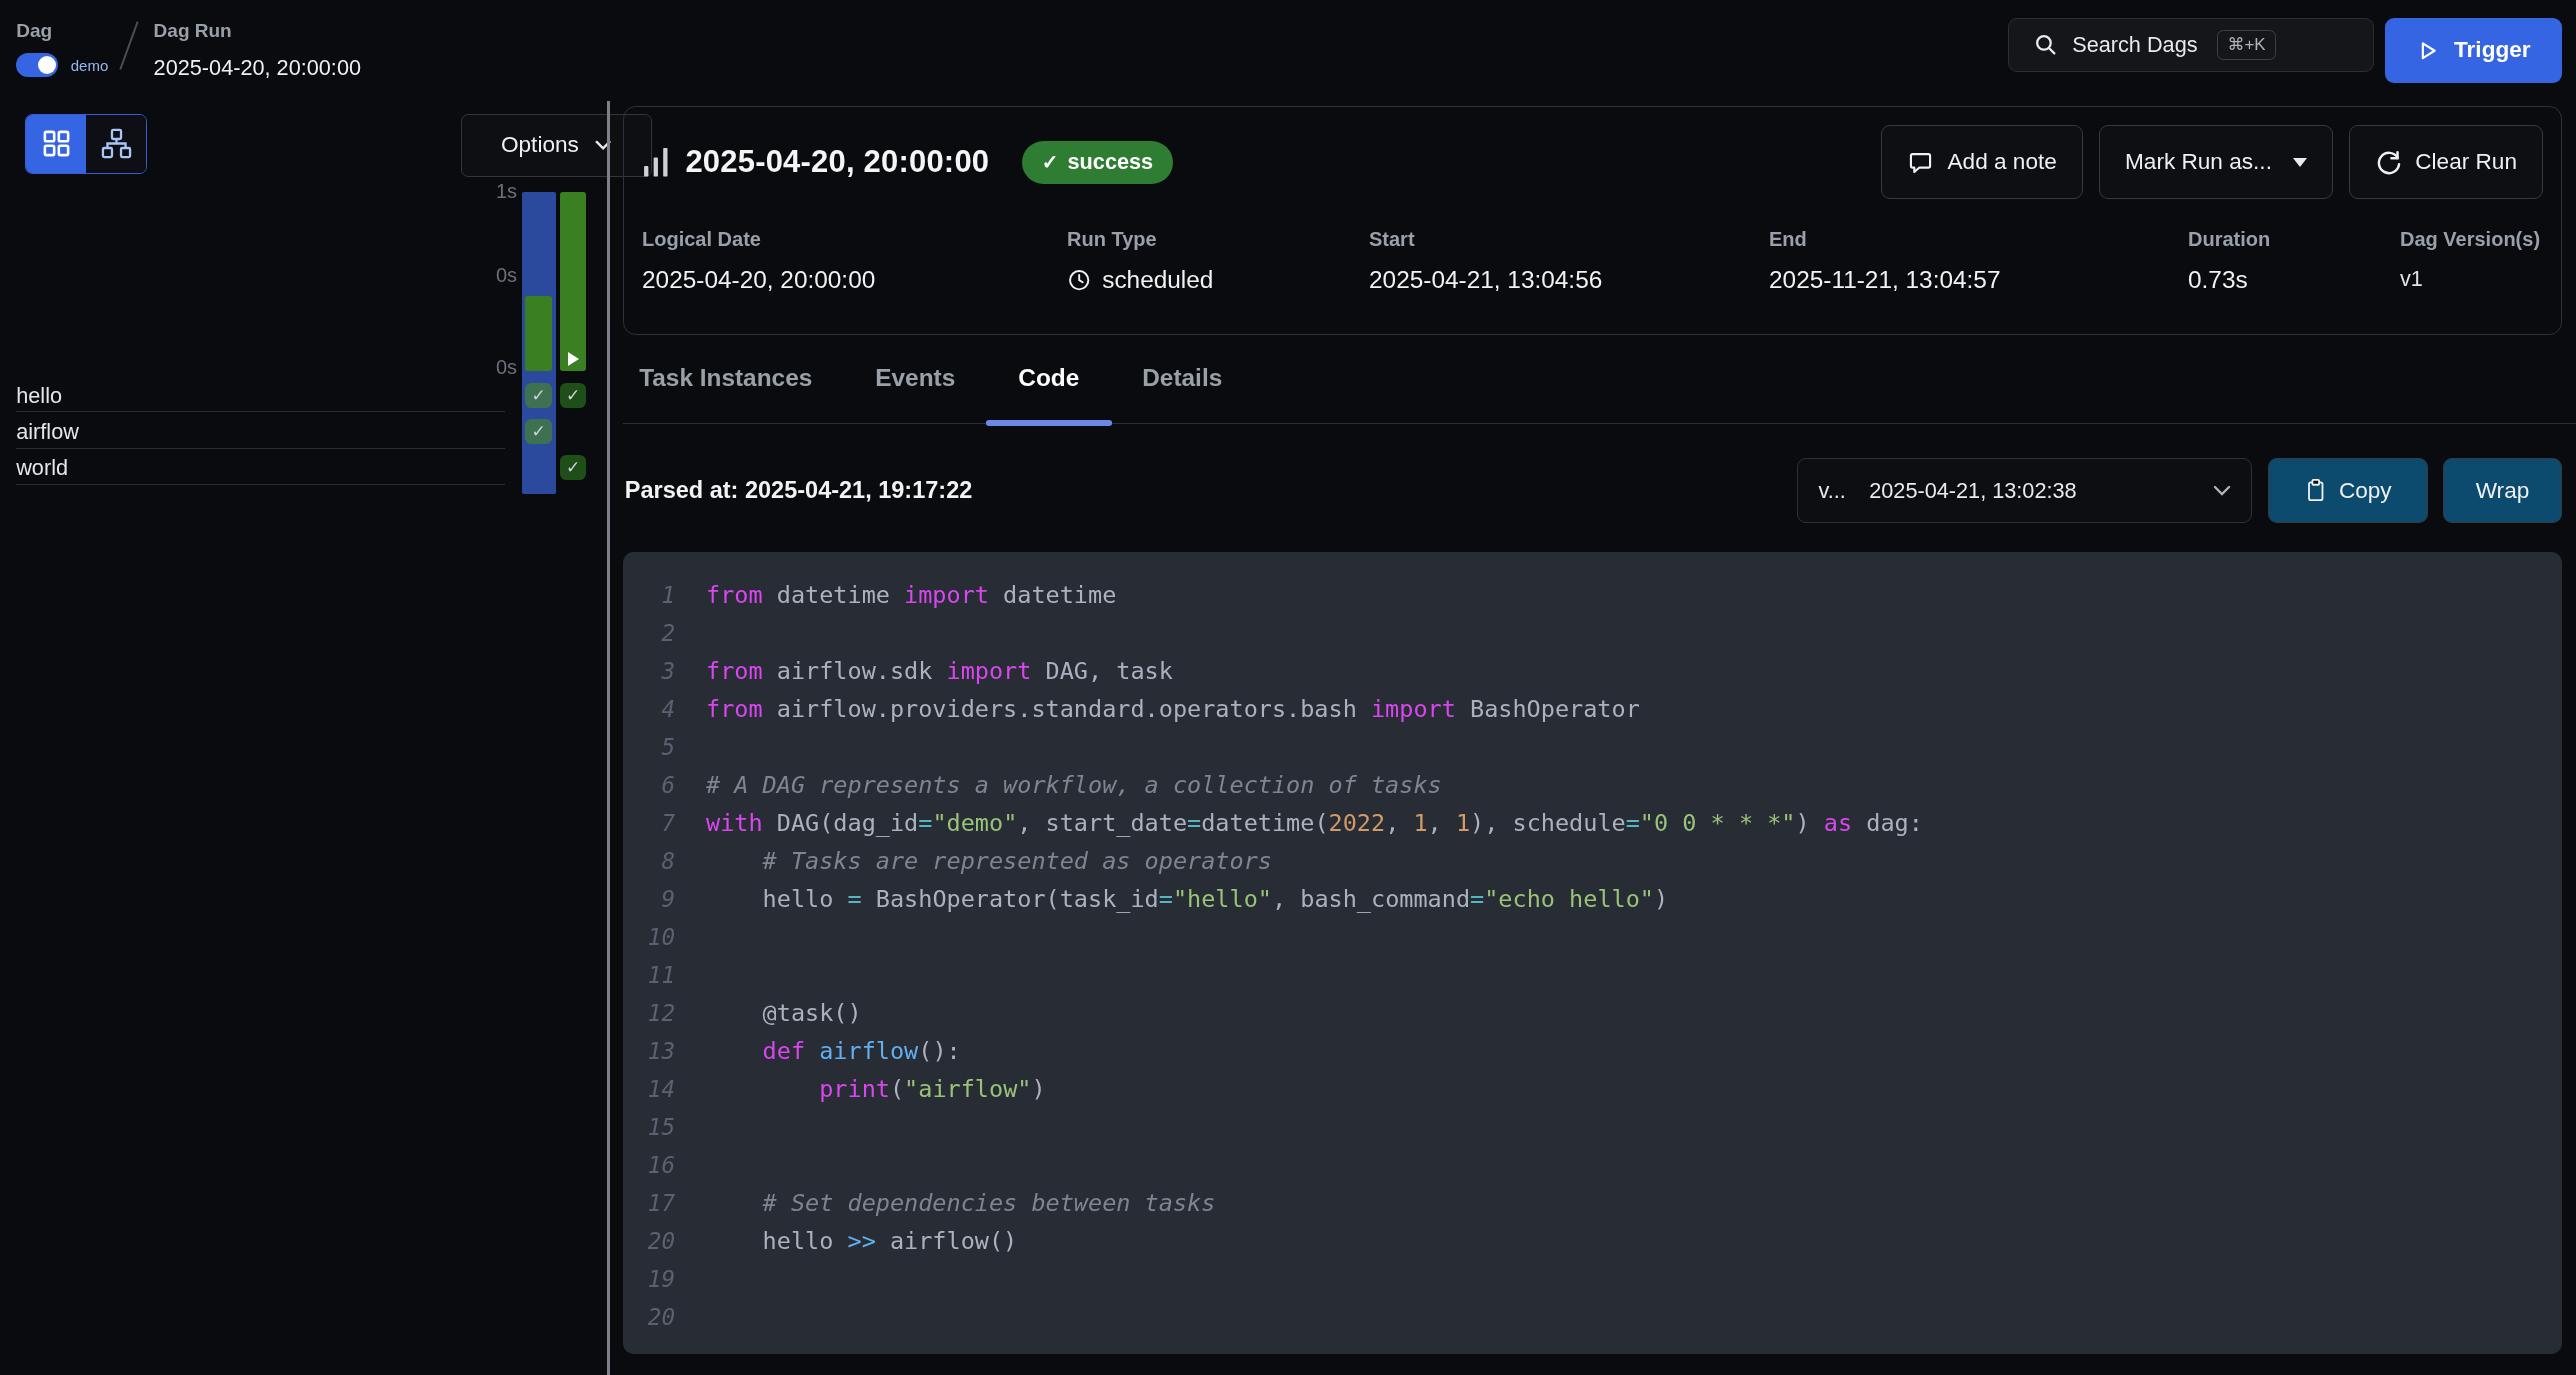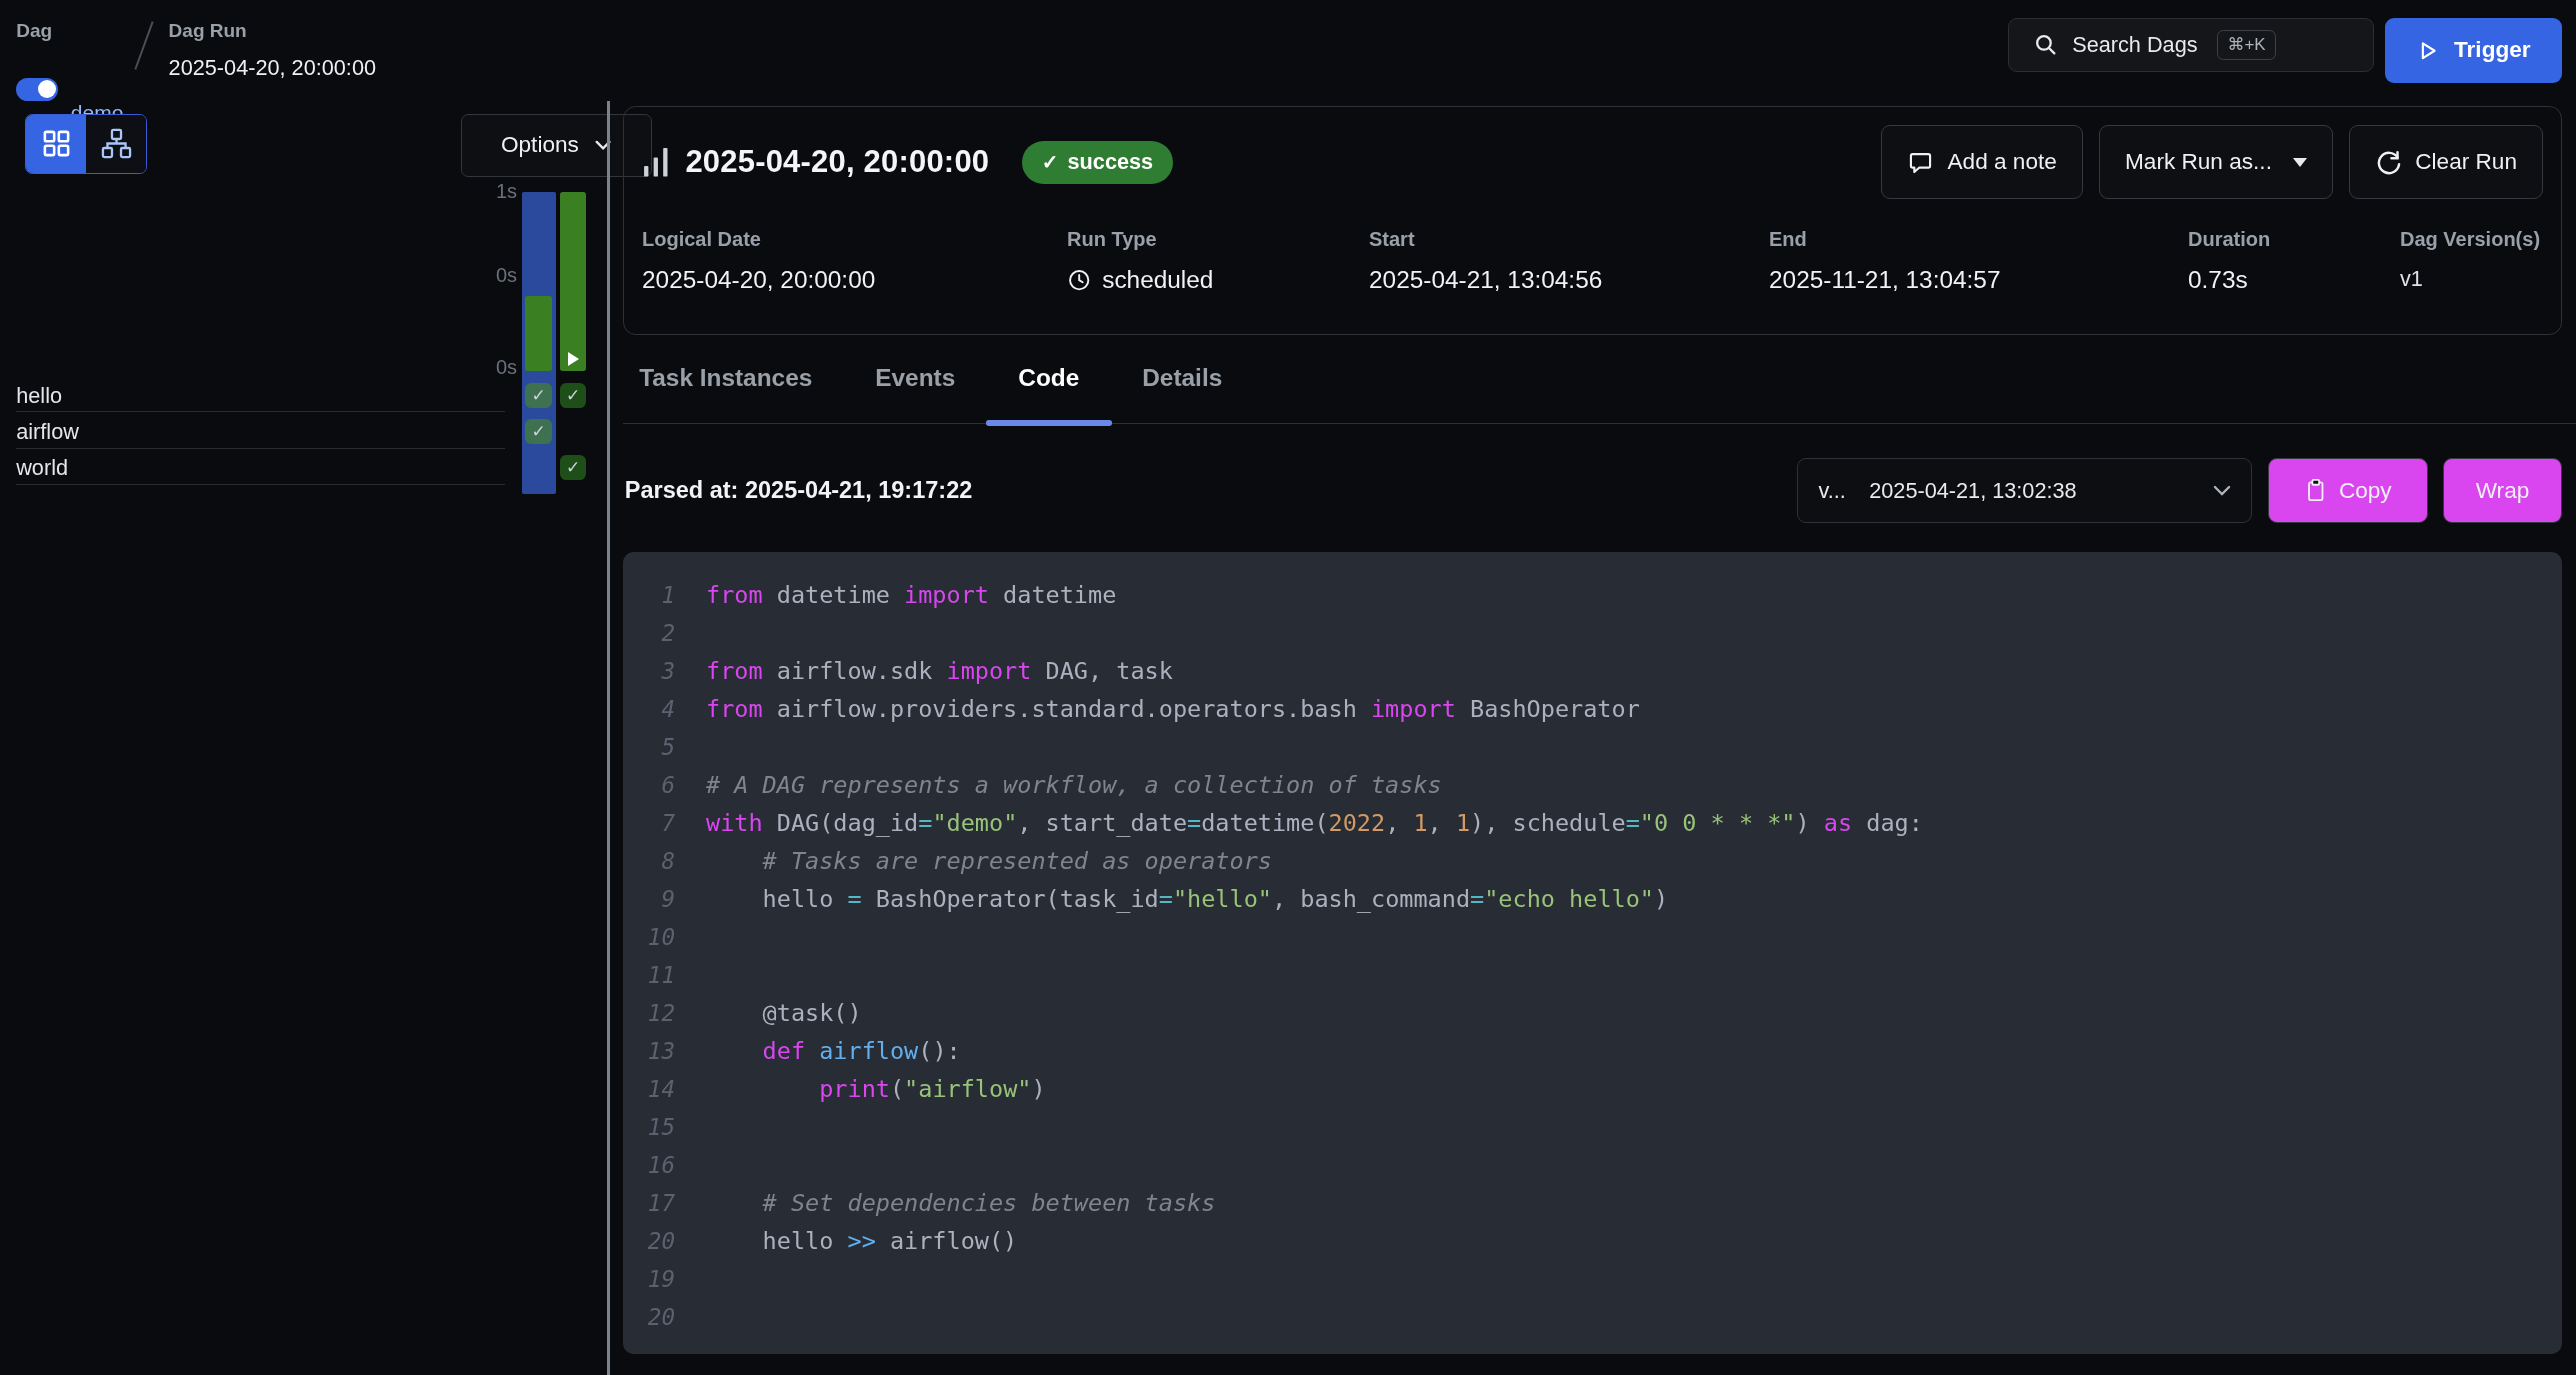--- a/index.html
+++ b/index.html
@@ -7,21 +7,21 @@
   body { font-family:"Liberation Sans", sans-serif; }
   .page { position:relative; width:2576px; height:1376px; background:#0a0b0e; overflow:hidden; color:#e8eaee; }
 
   
   .topbar { position:absolute; left:0; top:0; right:0; height:101px; display:flex; padding:12.6px 14.4px 0 16.2px; }
   .crumbs { display:flex; }
   .crumb-label { font-size:19px; font-weight:700; color:#9aa0a8; padding-top:7.2px; }
   .crumb-row { display:flex; align-items:center; margin-top:11.7px; }
   .toggle { width:42px; height:23.5px; border-radius:902px; background:#3565e3; position:relative; cursor:pointer; }
   .toggle .knob { position:absolute; right:2.7px; top:2.7px; width:18px; height:18px; border-radius:50%; background:#fff; }
-  .dag-link { margin-left:12.6px; font-size:21px; color:#94b9f1; text-decoration:none; cursor:pointer;margin-top:48px; }
+  .dag-link { margin-left:12.6px; font-size:15px; color:#94b9f1; text-decoration:none; cursor:pointer; }
   .crumb-slash { width:1.8px; height:51px; background:#4a4e55; transform:rotate(20deg); margin:7.2px 23.5px 0 20px; }
   .crumb-value { margin-top:13.5px; font-size:21.7px; color:#eef0f3; }
   .topbar-right { margin-left:auto; display:flex; gap:10.8px; padding-top:5.4px; }
   .search-btn { height:54px; min-width:366px; display:flex; align-items:center; gap:14.4px; padding:0 23.5px;
     background:#141619; border:1.4px solid #2b2e33; border-radius:9px; color:#e8eaee; font-size:21.7px; cursor:pointer; font-family:inherit; }
   .kbd { font-size:17px; color:#aeb4bc; border:1.4px solid #3d4046; border-radius:6.3px; padding:3.6px 9px; margin-left:5.4px; }
   .trigger-btn { height:65px; padding:0 31px; display:flex; align-items:center; gap:14.4px; background:#3565e3; border:none;
     border-radius:9px; color:#fff; font-size:22.6px; font-weight:600; cursor:pointer; font-family:inherit; }
 
   
@@ -66,21 +66,21 @@
   .tab.active { color:#ffffff; }
   .tab.active::after { content:""; position:absolute; left:-32.5px; right:-32.5px; bottom:-3.6px; height:6.3px; background:#6988e8; border-radius:2.7px; }
 
   .code-toolbar { position:absolute; left:0; top:357px; width:1939px; height:65px; display:flex; align-items:center; }
   .parsed-at { margin-left:1.8px; font-size:23.5px; font-weight:700; color:#f2f3f5; }
   .toolbar-right { margin-left:auto; display:flex; gap:15.3px; align-items:center; }
   .version-select { width:455px; height:65px; display:flex; align-items:center; padding:0 20px; background:#0c0e11;
     border:1.4px solid #2e3138; border-radius:9px; font-size:21.7px; color:#e8eaee; cursor:pointer; }
   .version-date { margin-left:23.5px; }
   .version-select .chev { margin-left:auto; }
-  .tool-btn { height:65px; display:flex; align-items:center; justify-content:center; gap:11.7px; background:#d946ef;
+  .tool-btn { height:65px; display:flex; align-items:center; justify-content:center; gap:11.7px; background:#0c4a6e;
     border:1.4px solid #36393f; border-radius:9px; color:#eef0f2; font-size:22.6px; cursor:pointer; font-family:inherit; }
   .copy-btn { width:160px; } .wrap-btn { width:119px; }
 
   .code-panel { position:absolute; left:0; top:451px; width:1939px; height:802px; background:#282c34; border-radius:10.8px; padding:23.5px 0; overflow:hidden; }
   .code-line { height:38px; display:flex; align-items:center; }
   .ln { width:52px; text-align:right; margin-right:31px; font-family:"DejaVu Sans Mono", monospace; font-style:italic; font-size:22.6px; color:#5a6270; flex:none; }
   .code-text { font-family:"DejaVu Sans Mono", monospace; font-size:23.5px; white-space:pre; }
   .tk-pl { color:#abb2bf; } .tk-kw { color:#d946ef; } .tk-str { color:#98c379; } .tk-num { color:#d19a66; }
   .tk-op { color:#56b6c2; } .tk-fn { color:#61afef; } .tk-com { color:#7f848e; font-style:italic; }
 </style>

